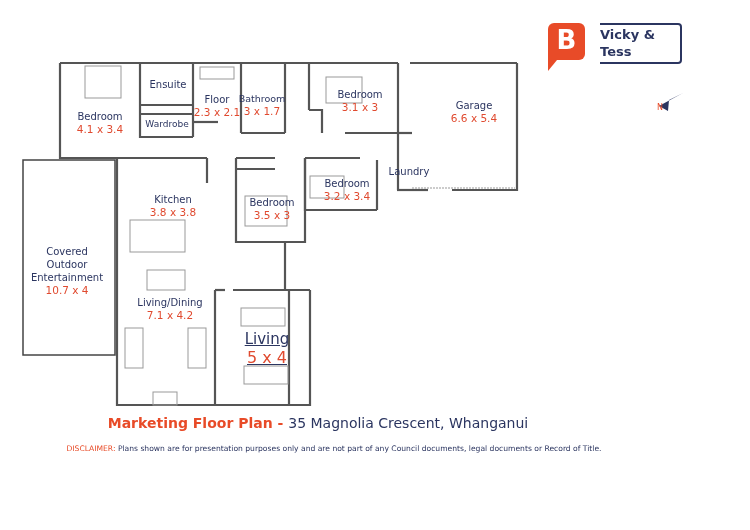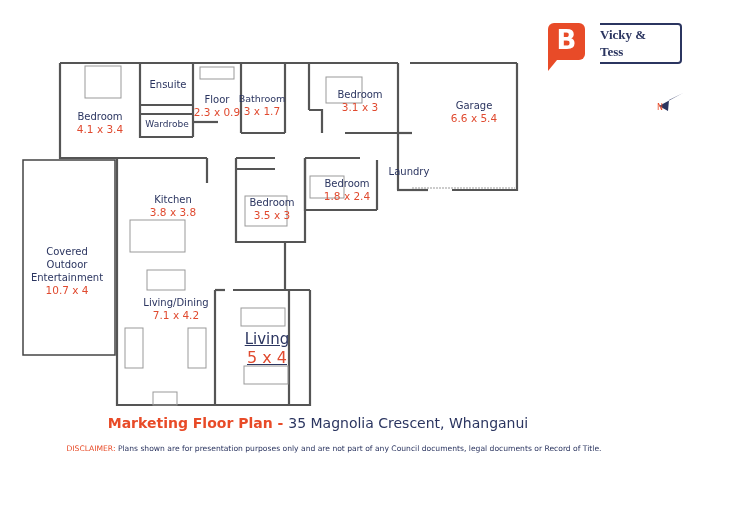--- a/index.html
+++ b/index.html
@@ -6,21 +6,21 @@
   body { width:750px; height:530px; position:relative; overflow:hidden; font-family:"DejaVu Sans", sans-serif; }
   #plan { position:absolute; left:0; top:0; }
   .rm { position:absolute; text-align:center; font-size:10px; line-height:13px; color:#2b3560; white-space:nowrap; transform:translateX(-50%); }
   .rm .d { color:#e04a2f; display:block; font-size:10.5px; }
   .rm.big { font-size:15px; line-height:18px;text-decoration:underline; }
   .rm.big .d { font-size:16px; line-height:20px; }
   .logo { position:absolute; left:548px; top:23px; width:37px; height:37px; background:#e84b28; border-radius:6px 6px 6px 0; }
   .logo::after { content:""; position:absolute; left:0; bottom:-11px; border-left:9px solid #e84b28; border-bottom:11px solid transparent; }
   .logo span { position:absolute; left:0; right:0; top:2px; text-align:center; color:#fff; font-weight:bold; font-size:26px; font-family:"DejaVu Sans", sans-serif; }
   .brand { position:absolute; left:600px; top:23px; width:80px; height:37px; border:2px solid #2b3560; border-left:none; border-radius:0 4px 4px 0; }
-  .brand div { position:absolute; left:0; top:1px; color:#2b3560; font-weight:bold; font-size:13px; line-height:17px;font-family:Liberation Serif, serif; }
+  .brand div { position:absolute; left:0; top:1px; color:#2b3560; font-weight:bold; font-size:13px; line-height:17px; }
   .title { position:absolute; left:0; width:636px; top:415px; text-align:center; font-size:14px; font-weight:bold; color:#2b3560; }
   .title .t1 { color:#e84b28; }
   .title .t2 { font-weight:normal; }
   .disc { position:absolute; left:0; width:668px; top:443px; text-align:center; font-size:7.6px; line-height:11px; color:#2b3560; }
   .disc .lbl { color:#e84b28; }
 </style>
 </head>
 <body>
 
 <svg id="plan" width="750" height="530" viewBox="0 0 750 530">
@@ -90,56 +90,56 @@
   <span class="d">4.1 x 3.4</span>
 </div>
 <div class="rm" style="left:168px;top:78px;">
   <span>Ensuite</span>
 </div>
 <div class="rm" style="left:167px;top:118px;font-size:9px;">
   <span>Wardrobe</span>
 </div>
 <div class="rm" style="left:217px;top:93px;">
   <span>Floor</span>
-  <span class="d">2.3 x 0.9</span>
+  <span class="d">2.3 x 2.1</span>
 </div>
 <div class="rm" style="left:262px;top:92px;font-size:9.5px;">
   <span>Bathroom</span>
   <span class="d">3 x 1.7</span>
 </div>
 <div class="rm" style="left:360px;top:88px;">
   <span>Bedroom</span>
   <span class="d">3.1 x 3</span>
 </div>
 <div class="rm" style="left:474px;top:99px;">
   <span>Garage</span>
   <span class="d">6.6 x 5.4</span>
 </div>
 <div class="rm" style="left:409px;top:165px;">
   <span>Laundry</span>
 </div>
 <div class="rm" style="left:347px;top:177px;">
   <span>Bedroom</span>
-  <span class="d">1.8 x 2.4</span>
+  <span class="d">3.2 x 3.4</span>
 </div>
 <div class="rm" style="left:272px;top:196px;">
   <span>Bedroom</span>
   <span class="d">3.5 x 3</span>
 </div>
 <div class="rm" style="left:173px;top:193px;">
   <span>Kitchen</span>
   <span class="d">3.8 x 3.8</span>
 </div>
 <div class="rm" style="left:67px;top:245px;">
   <span>Covered</span><br>
   <span>Outdoor</span><br>
   <span>Entertainment</span>
   <span class="d">10.7 x 4</span>
 </div>
-<div class="rm" style="left:170px;top:296px;margin-left:6px;">
+<div class="rm" style="left:170px;top:296px;">
   <span>Living/Dining</span>
   <span class="d">7.1 x 4.2</span>
 </div>
 <div class="rm big" style="left:267px;top:330px;">
   <span>Living</span>
   <span class="d">5 x 4</span>
 </div>
 
 <div class="logo">
     <span>B</span>

